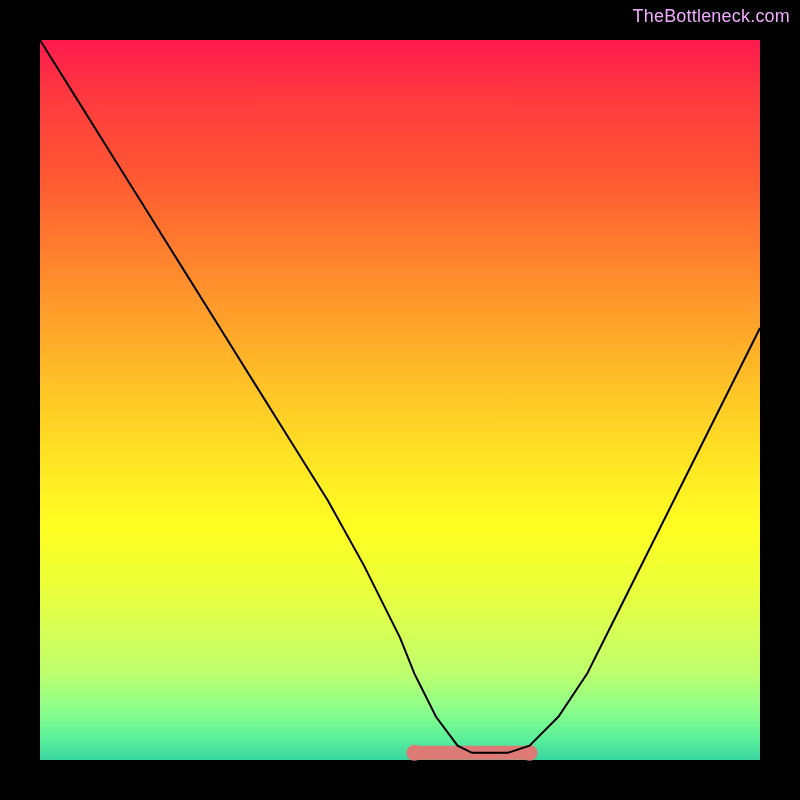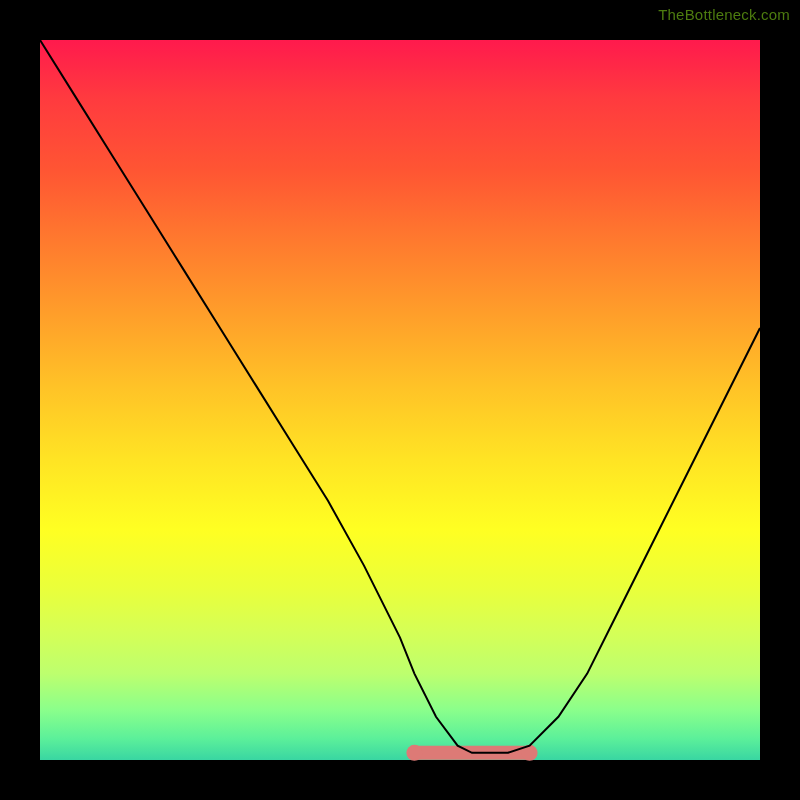--- a/index.html
+++ b/index.html
@@ -37,22 +37,22 @@
       #bdff6e 88%,
       #8bff8b 93%,
       #5cf09a 97%,
       #39d6a2 100%
     );
   }
   .watermark {
     position: absolute;
     top: 6px;
     right: 10px;
-    color: #4d7c0f;
-    font-size: 15px;
+    color: #f0abfc;
+    font-size: 18px;
     letter-spacing: 0.2px;
     z-index: 3;
     user-select: none;
   }
   svg.curve-layer {
     position: absolute;
     left: 40px;
     top: 40px;
     width: 720px;
     height: 720px;

